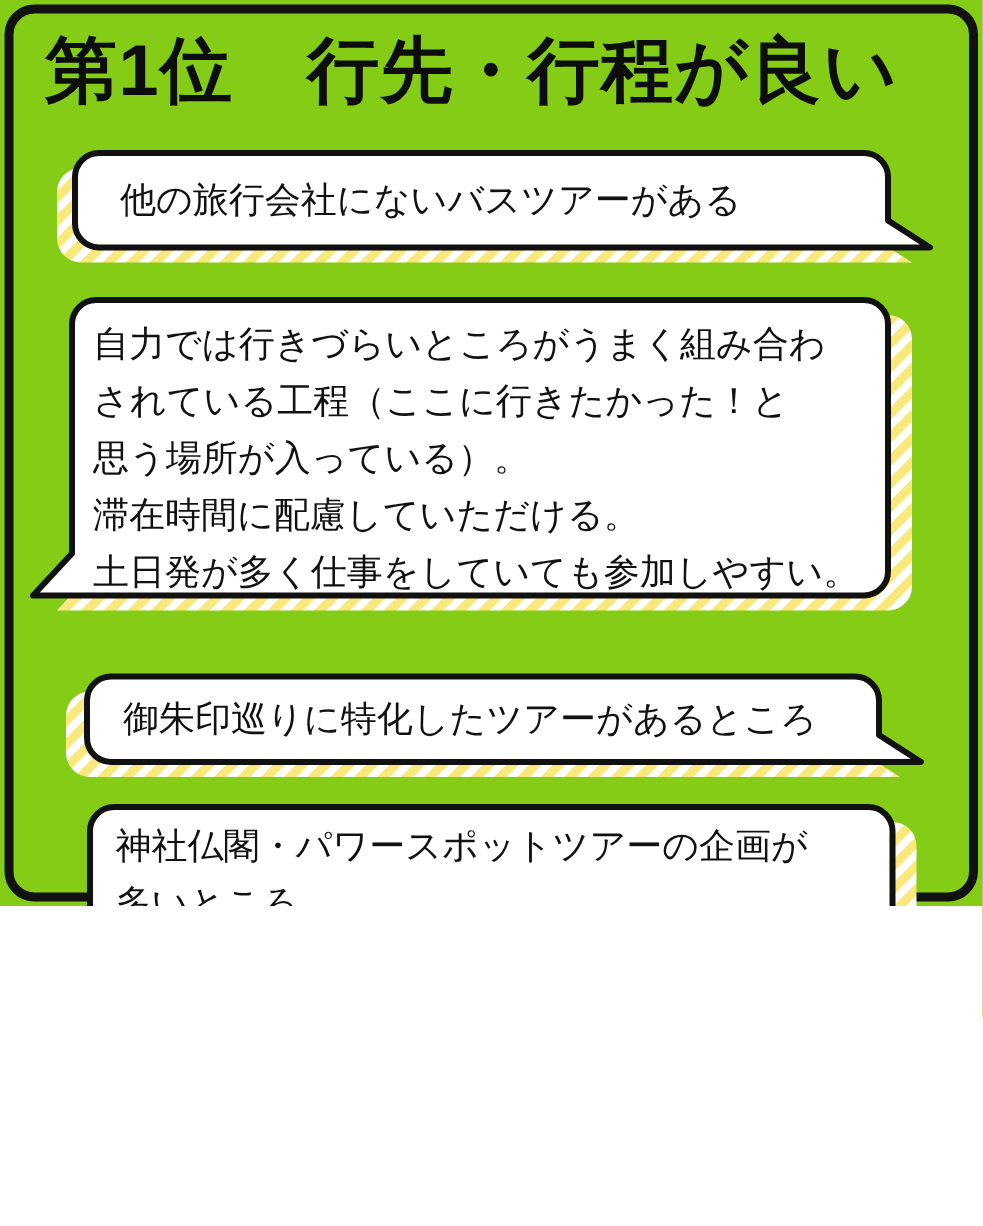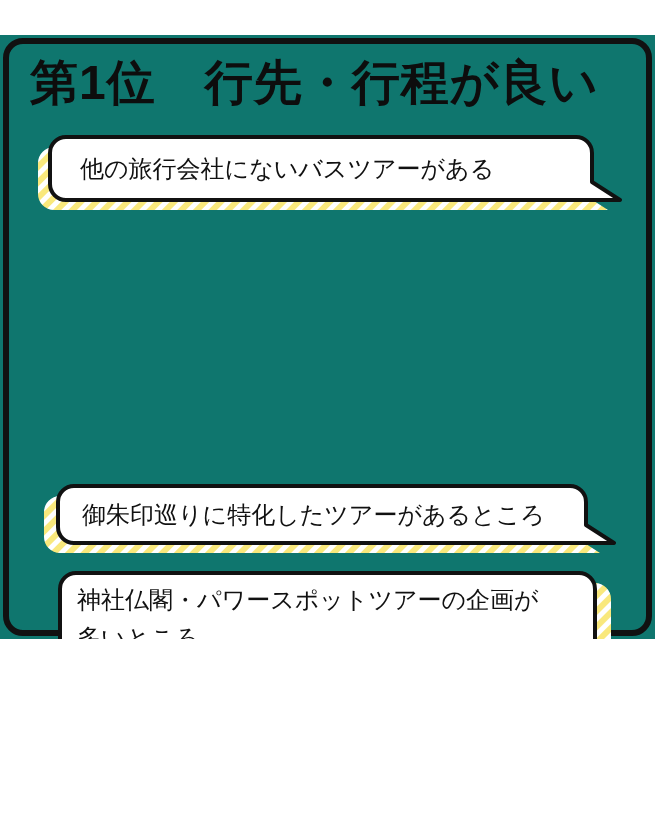--- a/index.html
+++ b/index.html
@@ -1,21 +1,21 @@
 <!DOCTYPE html>
 <html lang="ja"><head>
 <meta charset="utf-8">
 <style>
   html,body{margin:0;padding:0;}
   body{
     width:655px;height:817px;
     background:#ffffff;
     font-family:"Liberation Sans", sans-serif;
   }
-  .page{position:relative;width:655px;height:604px;background:#0f766e;overflow:hidden;margin-top:35px;}
+  .page{position:relative;width:655px;height:604px;background:#84cc16;overflow:hidden;}
   .frame{
     position:absolute;inset:3px;
     border:6px solid #111111;
     border-radius:20px;
     pointer-events:none;
   }
   .title{
     position:absolute;left:30px;top:20px;margin:0;
     font-size:48px;line-height:56px;font-weight:900;
     color:#0d0d0d;letter-spacing:1px;
@@ -71,20 +71,31 @@
   <h1 class="title">第1位　行先・行程が良い</h1>
 
   <div class="bubble b1">
     <svg width="630" height="89" viewBox="-44 -6 630 89">
       <path d="M 16,0 H 526 A 16 16 0 0 1 542,16 V 45 L 570,63 H 16 A 16 16 0 0 1 0,47 V 16 A 16 16 0 0 1 16,0 Z" transform="translate(-12,10)" fill="url(#stripePattern)"></path>
       <path class="outline" d="M 16,0 H 526 A 16 16 0 0 1 542,16 V 45 L 570,63 H 16 A 16 16 0 0 1 0,47 V 16 A 16 16 0 0 1 16,0 Z"></path>
     </svg>
     <div class="btext vcenter">他の旅行会社にないバスツアーがある</div>
   </div>
 
+  <div class="bubble b2">
+    <svg width="632" height="223" viewBox="-44 -6 632 223">
+      <path d="M 16,0 H 528 A 16 16 0 0 1 544,16 V 181 A 16 16 0 0 1 528,197 H -26 L 0,169 V 16 A 16 16 0 0 1 16,0 Z" transform="translate(16,10)" fill="url(#stripePattern)"></path>
+      <path class="outline" d="M 16,0 H 528 A 16 16 0 0 1 544,16 V 181 A 16 16 0 0 1 528,197 H -26 L 0,169 V 16 A 16 16 0 0 1 16,0 Z"></path>
+    </svg>
+    <div class="btext">自力では行きづらいところがうまく組み合わ
+されている工程（ここに行きたかった！と
+思う場所が入っている）。
+滞在時間に配慮していただける。
+土日発が多く仕事をしていても参加しやすい。</div>
+  </div>
 
   <div class="bubble b4">
     <svg width="623" height="117" viewBox="-44 -6 623 117">
       <path d="M 16,0 H 519 A 16 16 0 0 1 535,16 V 75 A 16 16 0 0 1 519,91 H -24 L 0,67 V 16 A 16 16 0 0 1 16,0 Z" transform="translate(16,10)" fill="url(#stripePattern)"></path>
       <path class="outline" d="M 16,0 H 519 A 16 16 0 0 1 535,16 V 75 A 16 16 0 0 1 519,91 H -24 L 0,67 V 16 A 16 16 0 0 1 16,0 Z"></path>
     </svg>
     <div class="btext">神社仏閣・パワースポットツアーの企画が
 多いところ</div>
   </div>
 

